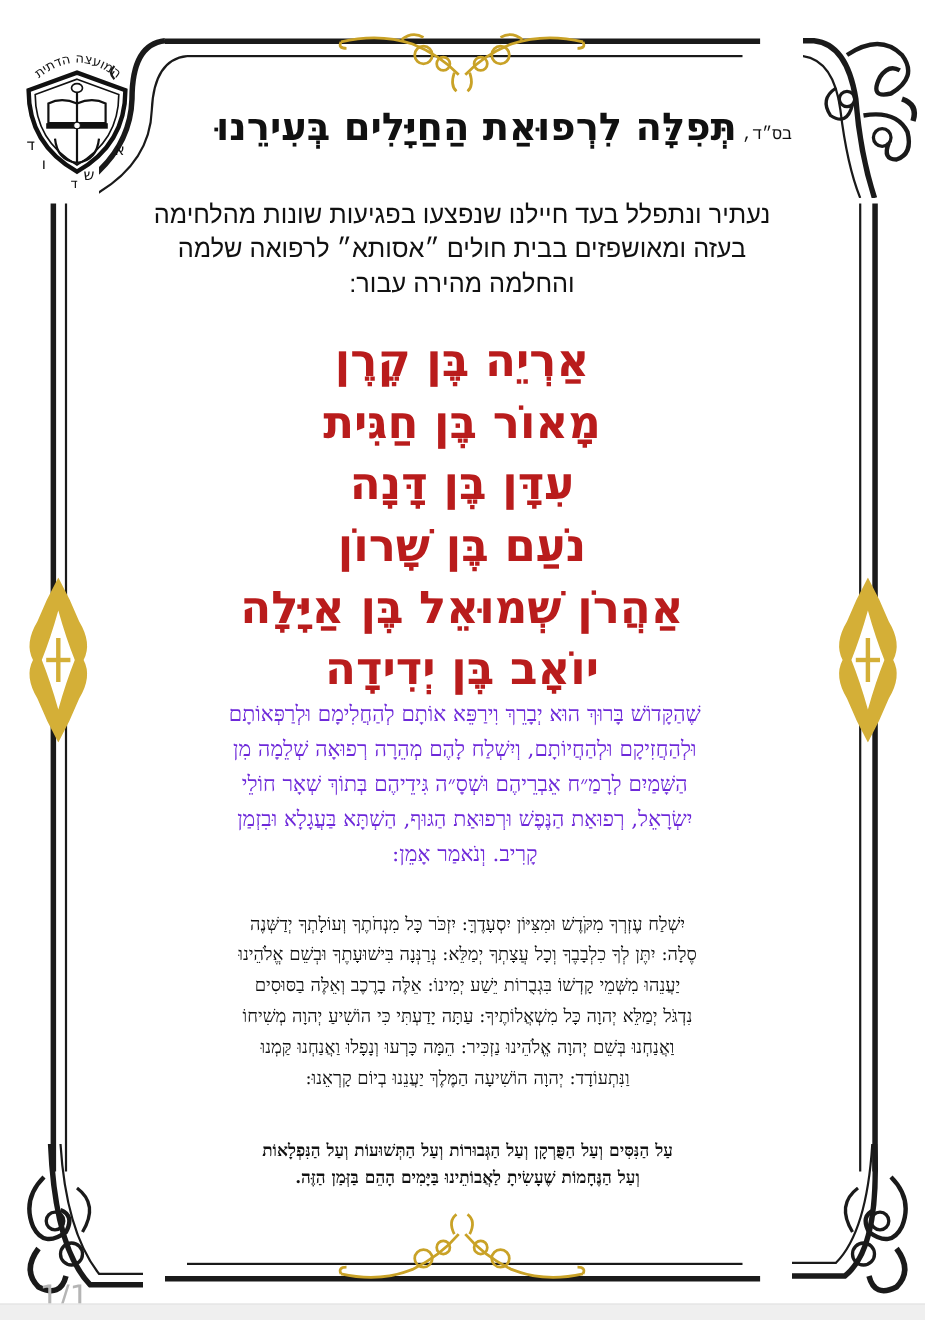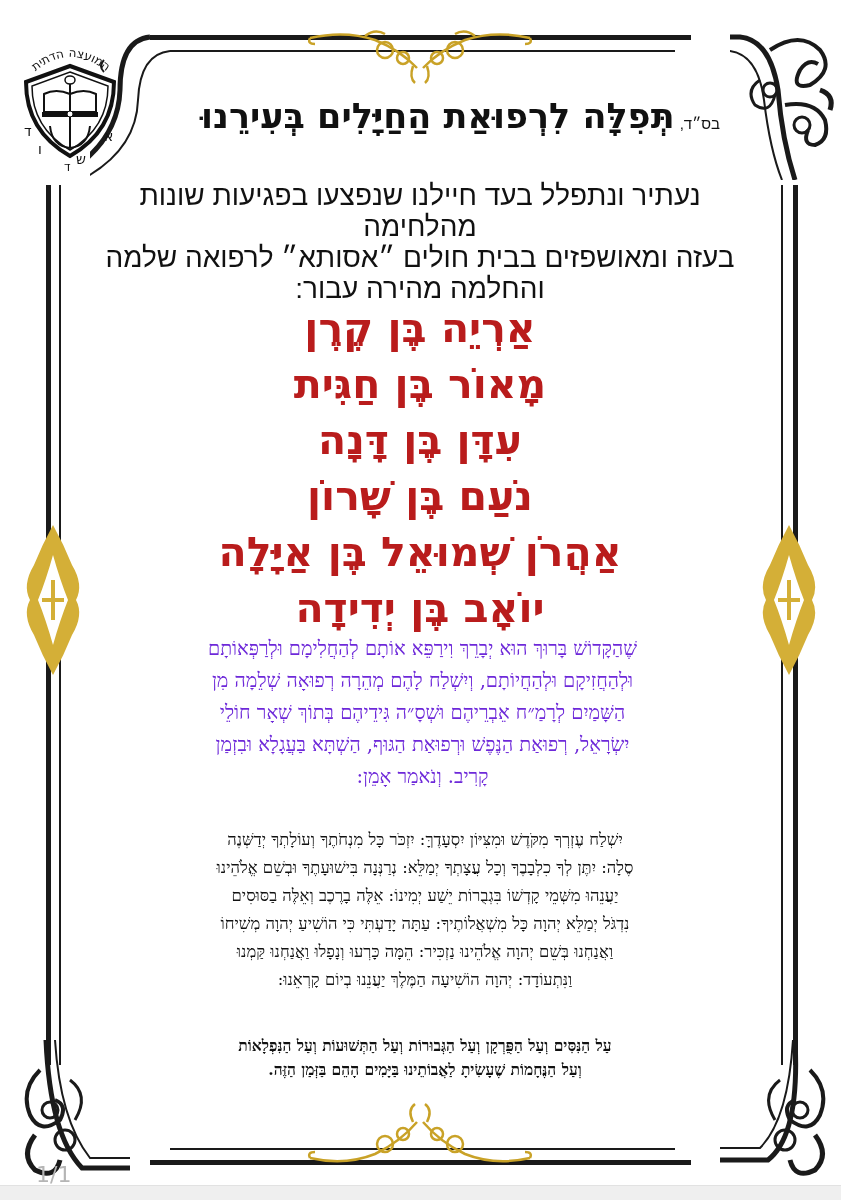--- a/index.html
+++ b/index.html
@@ -1,20 +1,20 @@
 <!DOCTYPE html>
 <html><head>
 <meta charset="utf-8">
 <style>
   html, body { margin:0; padding:0; }
   body { width:841px; height:1200px; background:#ffffff; position:relative; overflow:hidden;
          font-family:"DejaVu Serif", serif; color:#111; }
   .page { position:absolute; left:0; top:0; width:841px; height:1185px; background:#fff; }
   .footer-bar { position:absolute; left:0; top:1185px; width:841px; height:15px; background:#efefef; border-top:1px solid #e2e2e2; }
-  .page-count { position:absolute; left:36px; top:1162px; font-family:"DejaVu Sans", sans-serif; font-size:22px; color:#b5b5b5; }
+  .page-count { position:absolute; left:36px; top:1162px; font-family:"DejaVu Sans", sans-serif; font-size:28px; color:#b5b5b5; }
 
   
   .line { position:absolute; background:#1a1a1a; }
   .thick-top { left:150px; top:35px; width:541px; height:5px; }
   .thin-top { left:170px; top:50px; width:505px; height:2px; }
   .thick-bot { left:150px; top:1160px; width:541px; height:5px; }
   .thin-bot { left:170px; top:1148px; width:505px; height:2px; }
   .thick-left { left:46px; top:185px; width:5px; height:880px; }
   .thin-left { left:59px; top:185px; width:2px; height:880px; }
   .thick-right { left:793px; top:185px; width:5px; height:880px; }
@@ -27,25 +27,25 @@
   .gold-side-r { left:758px; top:525px; width:62px; height:150px; }
   .corner { position:absolute; width:110px; height:150px; }
   .c-tr { left:730px; top:30px; }
   .c-bl { left:20px; top:1040px; }
   .c-br { left:720px; top:1040px; }
   .c-tl-lines { left:90px; top:30px; width:80px; height:160px; }
 
   .logo { position:absolute; left:16px; top:36px; width:108px; height:135px; }
 
   .title-row { position:absolute; left:120px; top:96px; width:600px; height:60px; direction:rtl; text-align:right; white-space:nowrap; }
-  .title-prefix { font-family:Liberation Sans, sans-serif; font-size:15px; vertical-align:middle;margin-top:20px; }
+  .title-prefix { font-family:Liberation Mono, monospace; font-size:15px; vertical-align:middle;margin-top:20px; }
   .title { font-family:"DejaVu Sans", sans-serif; font-weight:bold; font-size:35px; letter-spacing:0px;margin-top:24px; }
 
   .intro { position:absolute; left:85px; top:180px; width:670px; direction:rtl; text-align:center;
-           font-family:"Liberation Sans", sans-serif; font-size:28px; line-height:31px; color:#111; }
+           font-family:"Liberation Sans", sans-serif; font-size:23px; line-height:31px; color:#111; }
   .intro b { font-weight:normal;margin-top:12px; }
 
   .names { position:absolute; left:90px; top:300px; width:660px; direction:rtl; text-align:center; }
   .name { font-family:"DejaVu Sans", sans-serif; font-weight:bold; font-size:41px; line-height:56px; color:#b91c1c; }
 
   .blessing { position:absolute; left:100px; top:633px; width:645px; direction:rtl; text-align:center;
               font-family:"DejaVu Serif", serif; font-size:19.5px; line-height:32px; color:#6d28d9; }
 
   .psalm { position:absolute; left:100px; top:826px; width:650px; direction:rtl; text-align:center;
            font-family:"DejaVu Serif", serif; font-size:16.5px; line-height:28px; color:#111; }

